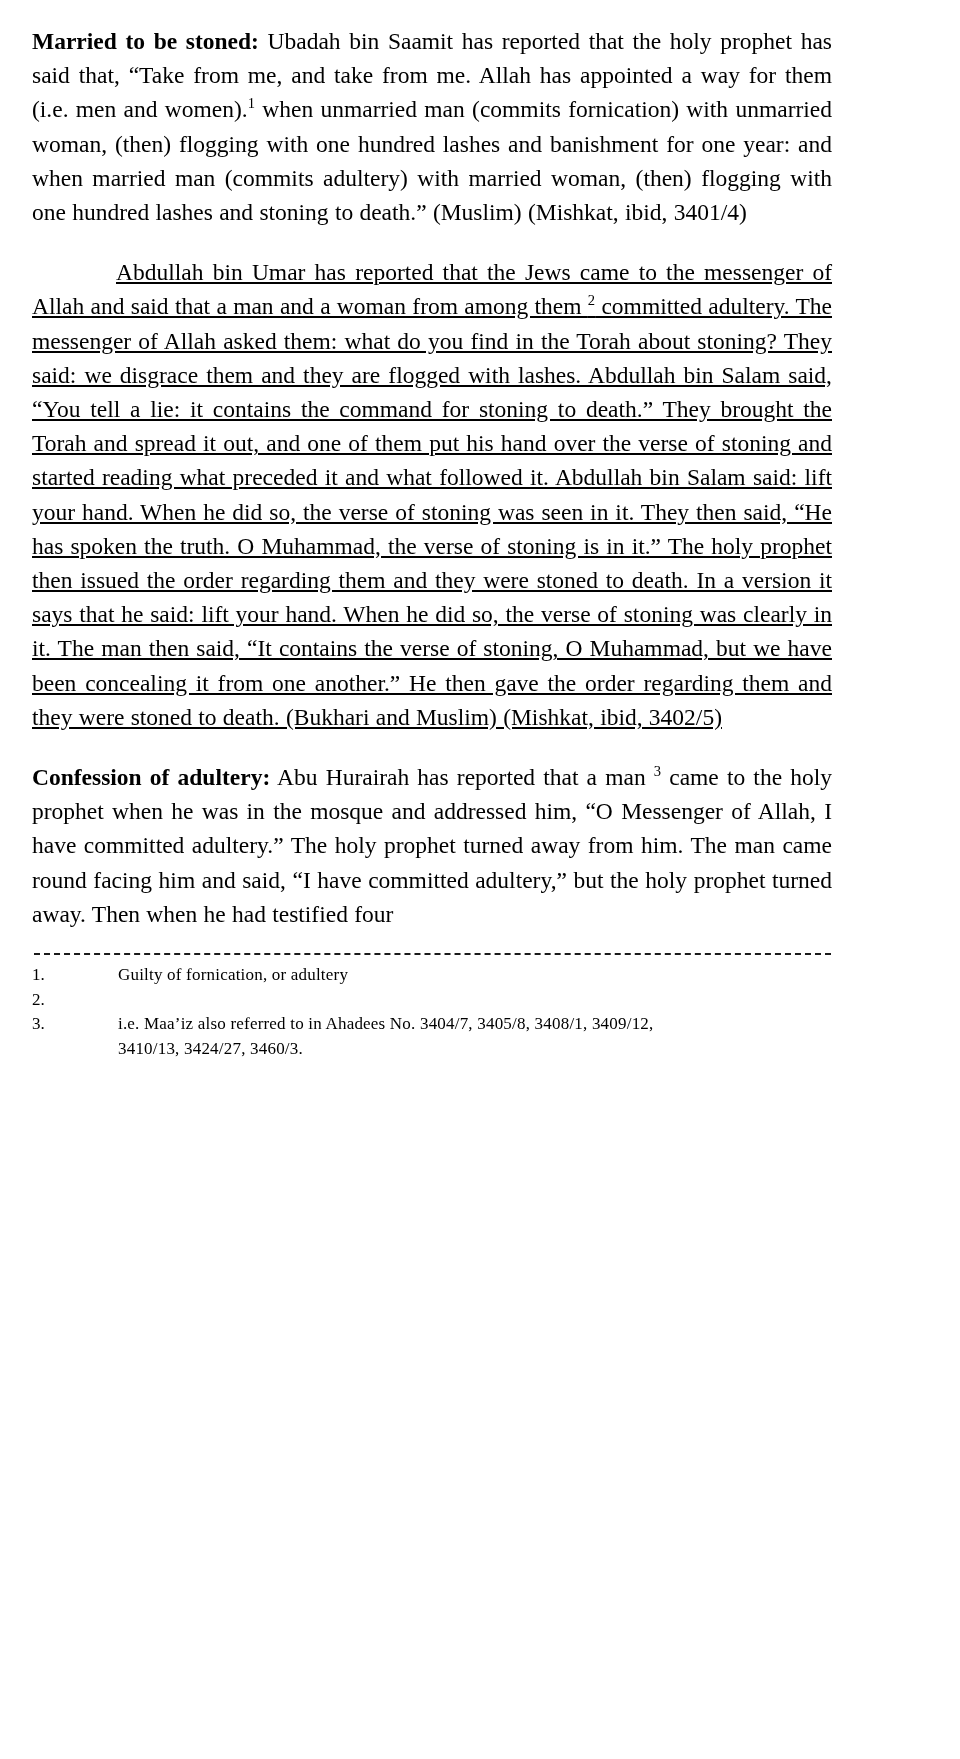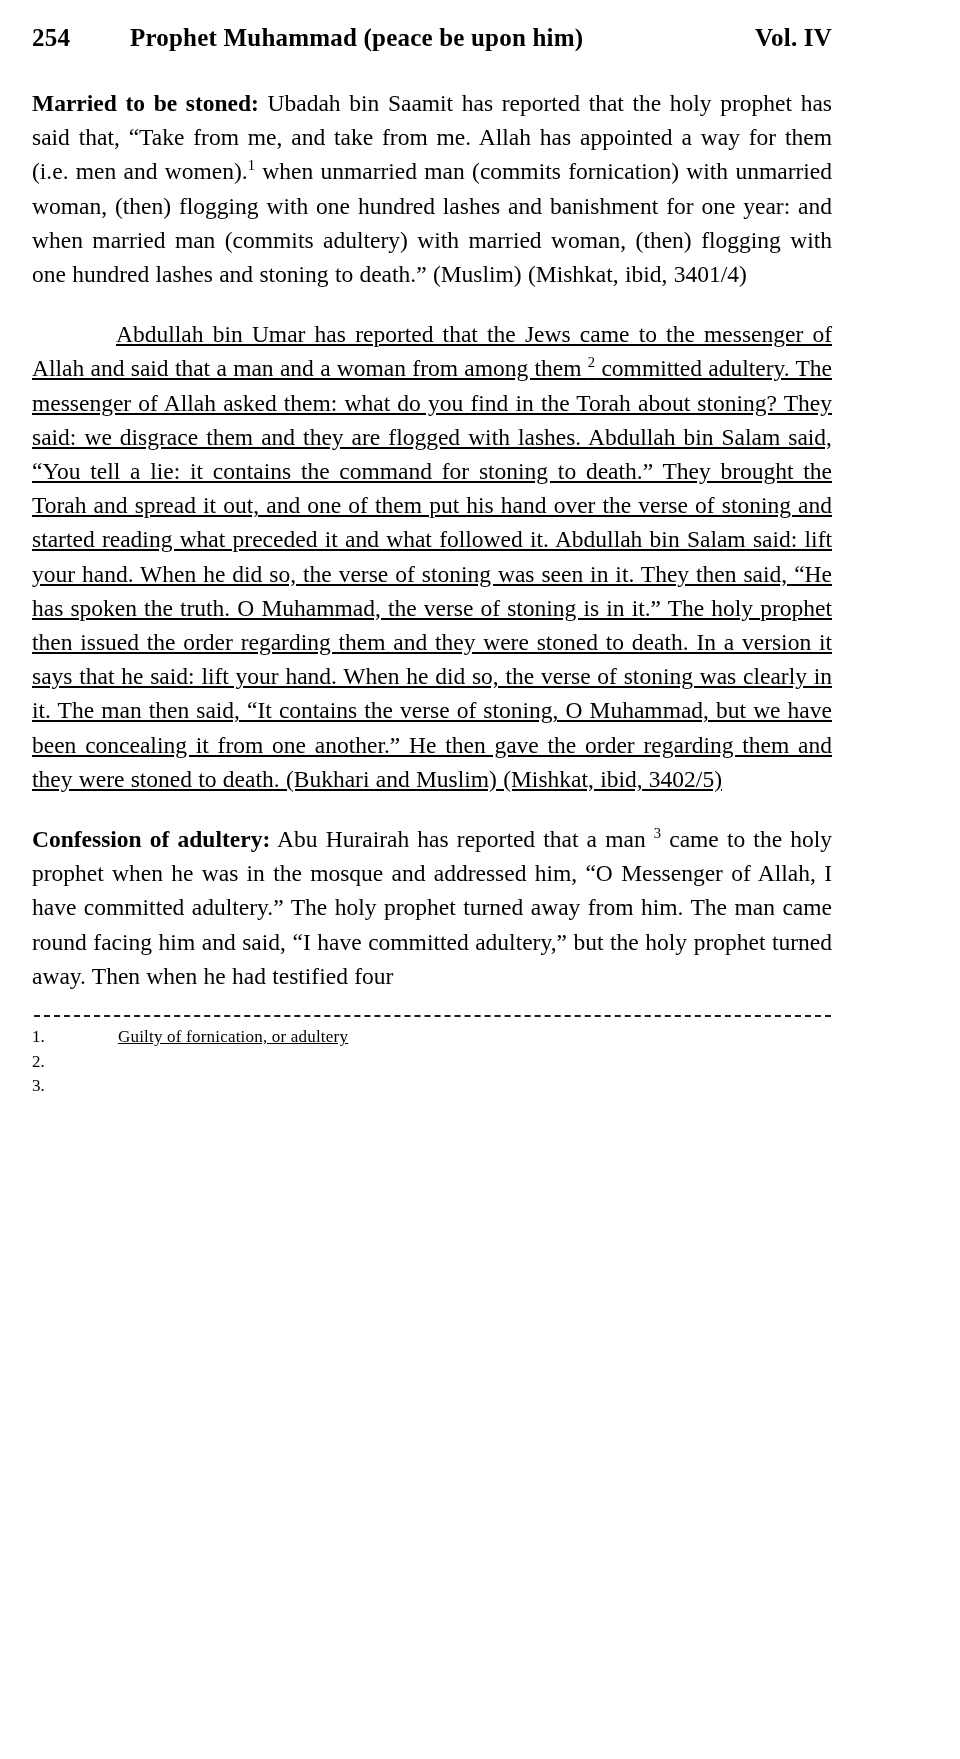--- a/index.html
+++ b/index.html
@@ -91,53 +91,48 @@
     align-items: flex-start;
   }
   .fn-num {
     flex: 0 0 86px;
     width: 86px;
   }
   .fn-text {
     flex: 1 1 auto;
     text-align: left;
     letter-spacing: 0.2px;
-    text-decoration: underline;
   }
   .fn-text .cont {
     display: block;
   }
 </style>
 </head>
 <body>
 
 <div class="page">
   <div class="content">
 
-    <div class="header">
-      <span class="page-num">254</span>
-      <span class="title">Prophet Muhammad (peace be upon him)</span>
-      <span class="vol">Vol. IV</span>
-    </div>
 
     <p class="body"><span class="lead">Married to be stoned:</span><span> Ubadah bin Saamit has reported that the holy prophet has said that, “Take from me, and take from me. Allah has appointed a way for them (i.e. men and women).</span><sup>1</sup><span> when unmarried man (commits fornication) with unmarried woman, (then) flogging with one hundred lashes and banishment for one year: and when married man (commits adultery) with married woman, (then) flogging with one hundred lashes and stoning to death.” (Muslim) (Mishkat, ibid, 3401/4)</span></p>
 
     <p class="body indent"><span>Abdullah bin Umar has reported that the Jews came to the messenger of Allah and said that a man and a woman from among them </span><sup>2</sup><span> committed adultery. The messenger of Allah asked them: what do you find in the Torah about stoning? They said: we disgrace them and they are flogged with lashes. Abdullah bin Salam said, “You tell a lie: it contains the command for stoning to death.” They brought the Torah and spread it out, and one of them put his hand over the verse of stoning and started reading what preceded it and what followed it. Abdullah bin Salam said: lift your hand. When he did so, the verse of stoning was seen in it. They then said, “He has spoken the truth. O Muhammad, the verse of stoning is in it.” The holy prophet then issued the order regarding them and they were stoned to death. In a version it says that he said: lift your hand. When he did so, the verse of stoning was clearly in it. The man then said, “It contains the verse of stoning, O Muhammad, but we have been concealing it from one another.” He then gave the order regarding them and they were stoned to death. (Bukhari and Muslim) (Mishkat, ibid, 3402/5)</span></p>
 
     <p class="body"><span class="lead">Confession of adultery:</span><span> Abu Hurairah has reported that a man </span><sup>3</sup><span> came to the holy prophet when he was in the mosque and addressed him, “O Messenger of Allah, I have committed adultery.” The holy prophet turned away from him. The man came round facing him and said, “I have committed adultery,” but the holy prophet turned away. Then when he had testified four</span></p>
 
     <hr class="footnote-rule">
 
     <div class="footnotes">
       <div class="fn-row">
         <span class="fn-num">1.</span>
         <span class="fn-text">Guilty of fornication, or adultery</span>
       </div>
       <div class="fn-row">
         <span class="fn-num">2.</span>
       </div>
       <div class="fn-row">
         <span class="fn-num">3.</span>
+        <span class="fn-text"><span>i.e. Maa’iz also referred to in Ahadees No. 3404/7, 3405/8, 3408/1, 3409/12,</span><span class="cont">3410/13, 3424/27, 3460/3.</span></span>
       </div>
     </div>
 
   </div>
 </div>
 
 </body></html>

